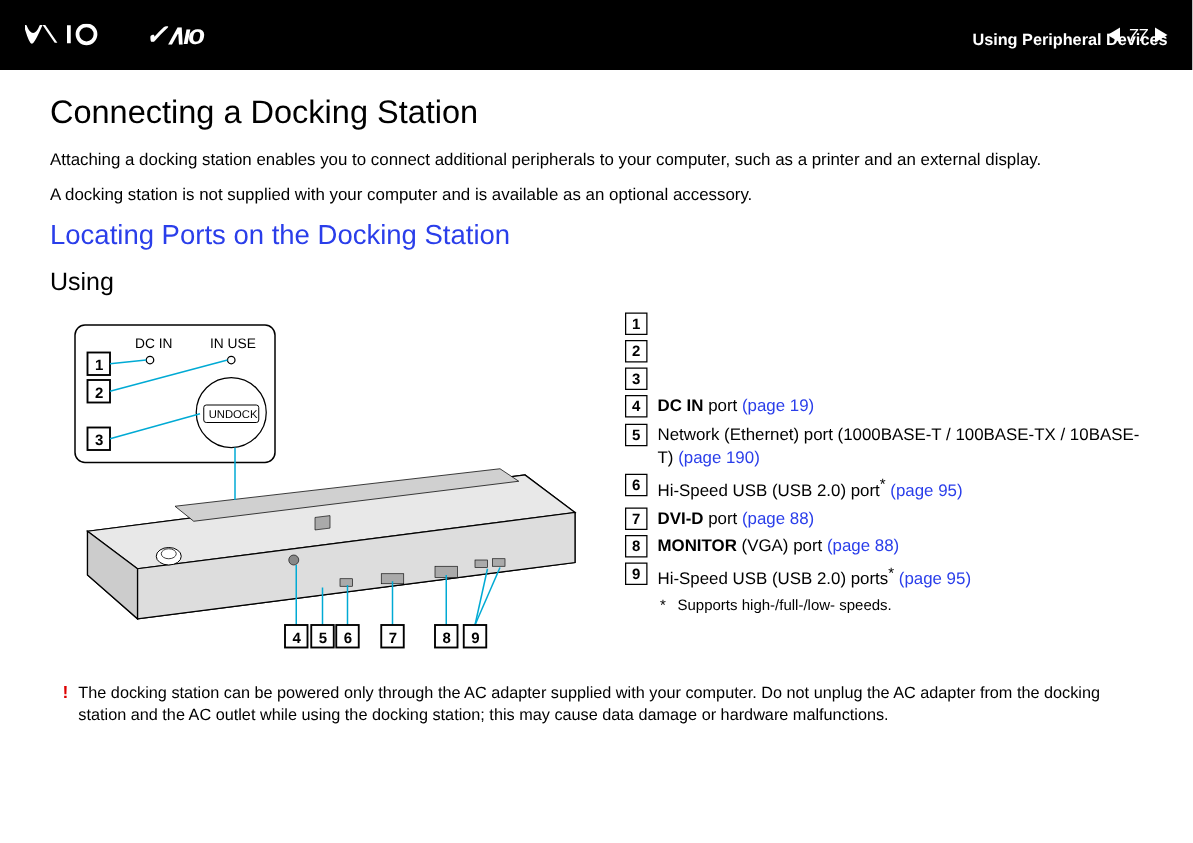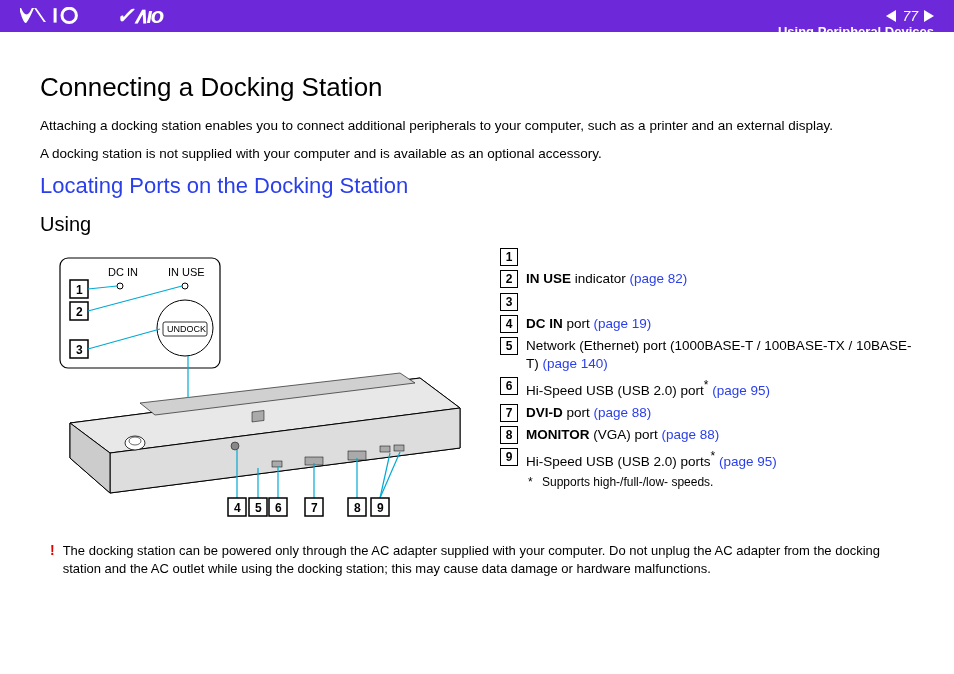--- a/index.html
+++ b/index.html
@@ -1,26 +1,26 @@
 <!DOCTYPE html>
 <html><head>
   <meta charset="utf-8">
   <style>
     * { margin: 0; padding: 0; box-sizing: border-box; }
     body { font-family: Arial, Helvetica, sans-serif; width: 954px; height: 674px; background: #fff; position: relative; }
-    .header-bar { width: 100%; height: 32px; background: #6d28d9; display: flex; align-items: center; justify-content: space-between; padding: 0 20px; }
+    .header-bar { width: 100%; height: 56px; background: #000000; display: flex; align-items: center; justify-content: space-between; padding: 0 20px; }
     .logo { display: flex; align-items: center; }
     .logo svg { height: 18px; }
     .header-right { display: flex; align-items: center; color: #fff; gap: 8px; }
     .page-nav { display: flex; align-items: center; gap: 6px; font-style: italic; font-weight: normal; font-size: 14px; }
     .nav-arrow { width: 0; height: 0; display: inline-block; }
     .nav-arrow.left { border-top: 6px solid transparent; border-bottom: 6px solid transparent; border-right: 10px solid #fff; }
     .nav-arrow.right { border-top: 6px solid transparent; border-bottom: 6px solid transparent; border-left: 10px solid #fff; }
     .breadcrumb { font-size: 13px; font-weight: bold; color: #fff; position: absolute; right: 20px; top: 24px; }
-    .content { padding: 40px 40px 10px 40px; }
+    .content { padding: 18px 40px 10px 40px; }
     h1 { font-size: 26px; font-weight: normal; margin-bottom: 14px; }
     .para { font-size: 13.5px; line-height: 1.35; margin-bottom: 10px; }
     h2 { font-size: 22px; font-weight: normal; color: #2a3eea; margin-top: 10px; margin-bottom: 14px; }
     h3 { font-size: 20px; font-weight: normal; margin-bottom: 12px; }
     .figure-row { display: flex; gap: 20px; align-items: flex-start; }
     .diagram-col { flex: 0 0 440px; }
     .legend-col { flex: 1; }
     .legend-item { display: flex; align-items: flex-start; gap: 8px; font-size: 13.5px; margin-bottom: 4px; line-height: 1.35; }
     .legend-num { display: inline-flex; width: 18px; height: 18px; border: 1.5px solid #000; align-items: center; justify-content: center; font-size: 12px; font-weight: bold; flex-shrink: 0; }
     .legend-text b { font-weight: bold; }
@@ -134,32 +134,31 @@
         </g>
       </svg>
     </div>
 
     <div class="legend-col" id="legend-container">
         <div class="legend-item">
           <span class="legend-num">1</span>
         </div>
         <div class="legend-item">
           <span class="legend-num">2</span>
-          <span class="legend-text"><b>IN USE</b> indicator <span class="link">(page 82)</span></span>
         </div>
         <div class="legend-item">
           <span class="legend-num">3</span>
         </div>
         <div class="legend-item">
           <span class="legend-num">4</span>
           <span class="legend-text"><b>DC IN</b> port <span class="link">(page 19)</span></span>
         </div>
         <div class="legend-item">
           <span class="legend-num">5</span>
-          <span class="legend-text">Network (Ethernet) port (1000BASE-T / 100BASE-TX / 10BASE-T) <span class="link">(page 140)</span></span>
+          <span class="legend-text">Network (Ethernet) port (1000BASE-T / 100BASE-TX / 10BASE-T) <span class="link">(page 190)</span></span>
         </div>
         <div class="legend-item">
           <span class="legend-num">6</span>
           <span class="legend-text">Hi-Speed USB (USB 2.0) port<span class="footnote-mark">*</span> <span class="link">(page 95)</span></span>
         </div>
         <div class="legend-item">
           <span class="legend-num">7</span>
           <span class="legend-text"><b>DVI-D</b> port <span class="link">(page 88)</span></span>
         </div>
         <div class="legend-item">

